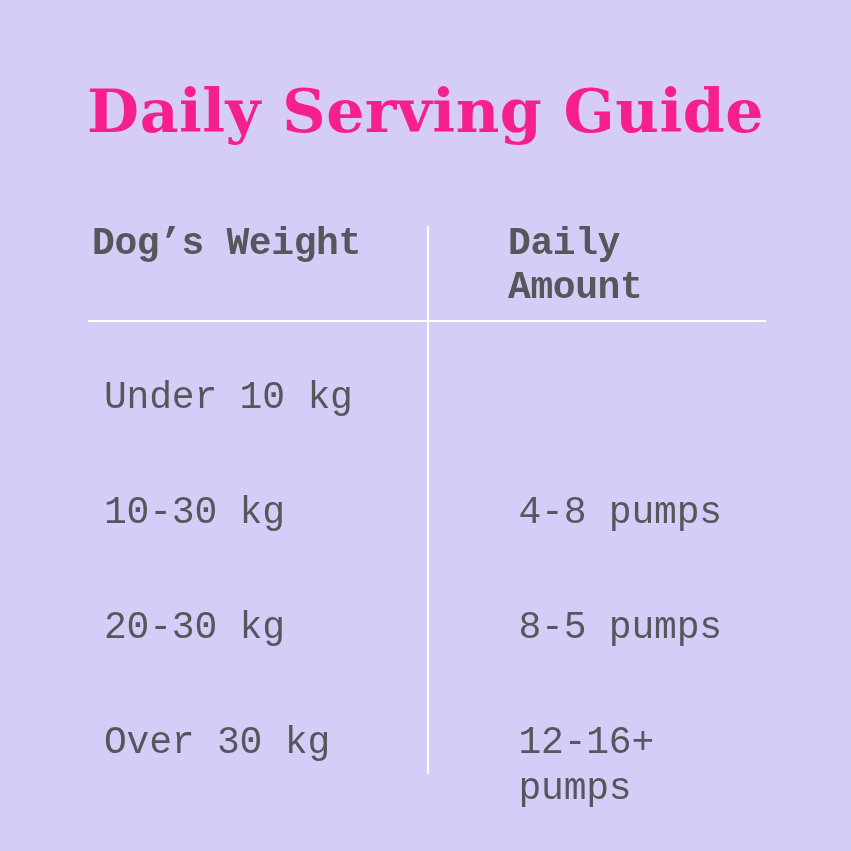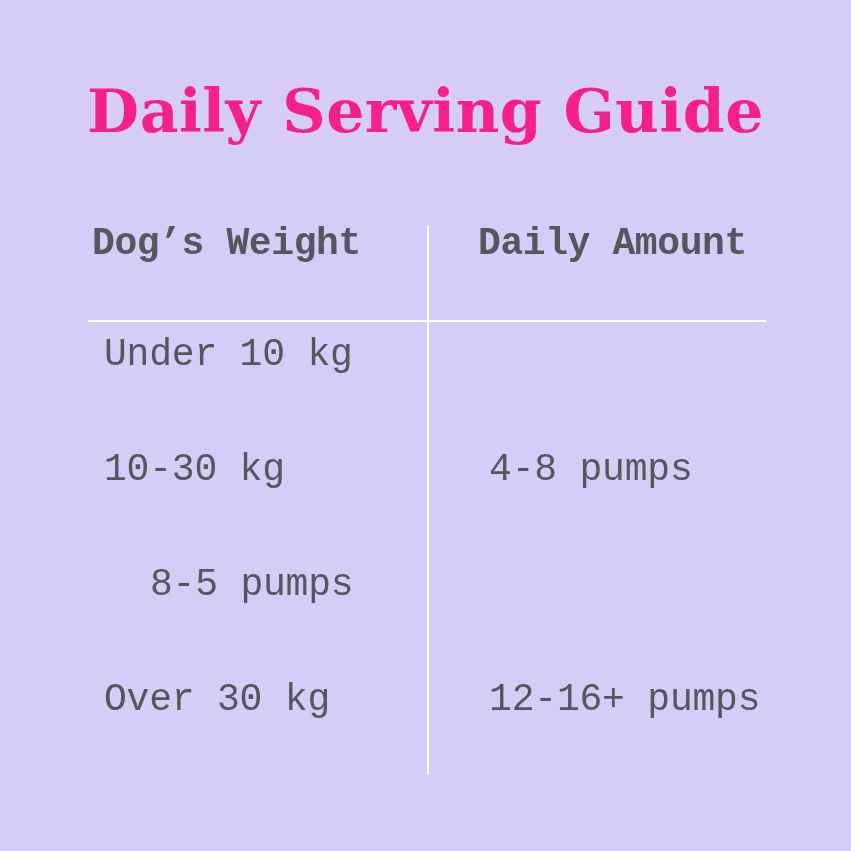--- a/index.html
+++ b/index.html
@@ -46,21 +46,21 @@
     box-sizing: border-box;
     color: #58565c;
     font-family: Liberation Mono, monospace;
   }
   .cell-left {
     width: 340px;
     padding-left: 4px;
   }
   .cell-right {
     width: 338px;
-    padding-left: 50px;
+    padding-left: 80px;
   }
   .header-row .cell {
     font-size: 38px;
     font-weight: bold;
     letter-spacing: -0.4px;
     line-height: 1.15;
     padding-bottom: 10px;
     color: #58565c;
   }
   .divider {
@@ -119,20 +119,21 @@
     <div class="row body-row">
       <div class="cell cell-left">Under 10 kg</div>
     </div>
 
     <div class="row body-row">
       <div class="cell cell-left">10-30 kg</div>
       <div class="cell cell-right">4-8 pumps</div>
     </div>
 
     <div class="row body-row">
+      <div class="cell cell-left">20-30 kg</div>
       <div class="cell cell-right">8-5 pumps</div>
     </div>
 
     <div class="row body-row">
       <div class="cell cell-left">Over 30 kg</div>
       <div class="cell cell-right">12-16+ pumps</div>
     </div>
 
   </div>
 </div>

